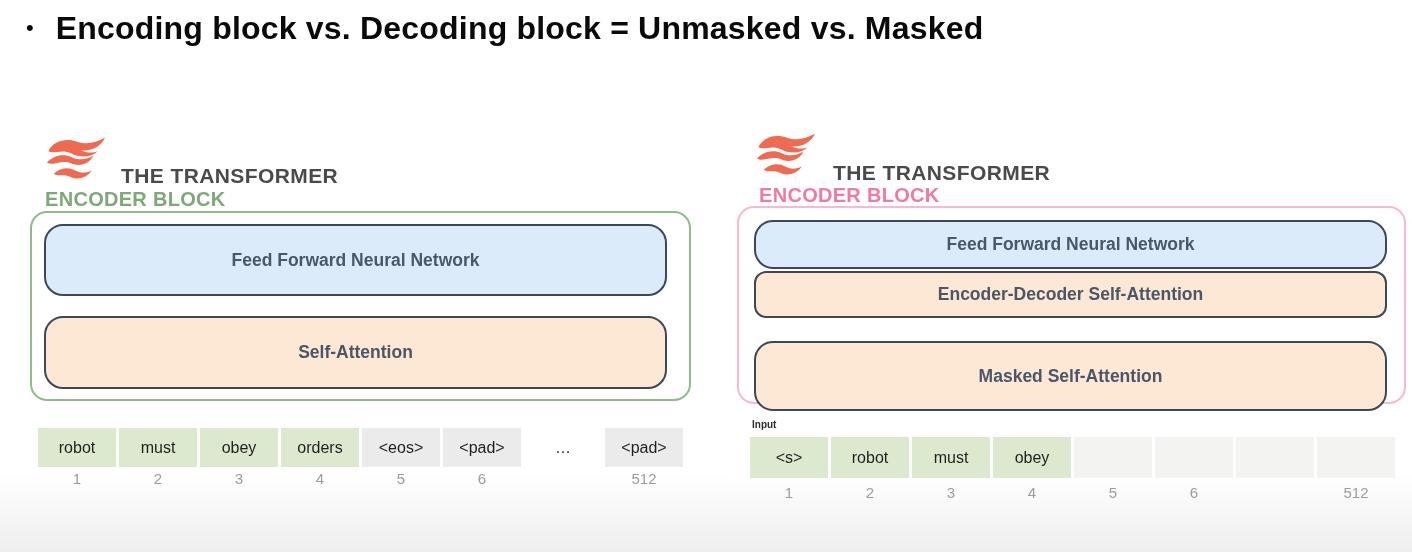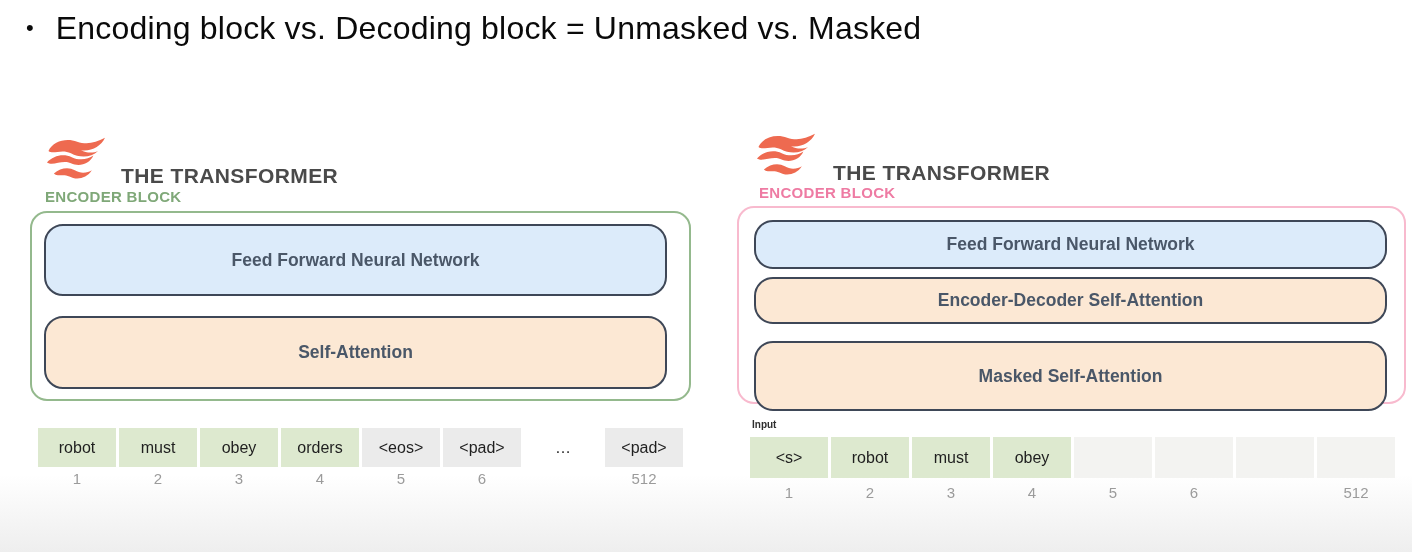--- a/index.html
+++ b/index.html
@@ -11,31 +11,31 @@
     background:linear-gradient(to bottom, #ffffff 0%, #ffffff 86%, #eeeeee 100%);
   }
 
   
   .title-row {
     position:absolute; left:26px; top:8px;
     display:flex; align-items:center; gap:22px;
     color:#0a0a0a;
   }
   .title-bullet { font-size:22px; line-height:40px; }
-  .title-text   { font-size:32px; line-height:40px; letter-spacing:0.2px; font-weight:400; }
+  .title-text   { font-size:32px; line-height:40px; letter-spacing:0.2px; font-weight:700; }
 
   
   .brand-title {
     position:absolute;
     font-size:21px; font-weight:700; color:#4a4a4a; letter-spacing:0.4px;margin-top:16px;
   }
   .flame-logo { position:absolute; }
 
   
-  .block-label { position:absolute; font-size:15px; font-weight:700; letter-spacing:0.3px;text-align:center; }
+  .block-label { position:absolute; font-size:20px; font-weight:700; letter-spacing:0.3px;text-align:center; }
   .block-label.enc { color:#7fa878; }
   .block-label.dec { color:#ee7ba3; }
 
   
   .outline { position:absolute; border-radius:17px; background:transparent; }
   .outline.enc { left:30px;  top:211px; width:657px; height:186px; border:2px solid #94b98d; }
   .outline.dec { left:737px; top:206px; width:665px; height:194px; border:2px solid #f8bace; }
 
   
   .layer {
@@ -44,21 +44,21 @@
     display:flex; align-items:center; justify-content:center;
     font-weight:700; font-size:17.5px; color:#4a5768;
   }
   .layer.blue  { background:#dcebfa; }
   .layer.peach { background:#fce8d4; }
 
   .enc-ffnn  { left:44px; top:224px; width:619px; height:68px; }
   .enc-attn  { left:44px; top:316px; width:619px; height:69px; }
 
   .dec-ffnn  { left:754px; top:220px; width:629px; height:45px; }
-  .dec-edsa  { left:754px; top:277px; width:629px; height:43px; }
+  .dec-edsa  { left:754px; top:271px; width:629px; height:43px;border-radius:12px; }
   .dec-masked{ left:754px; top:325px; width:629px; height:66px;margin-top:16px; }
 
   
   .token-row { position:absolute; display:flex; gap:3px; }
   .token-row.enc { left:38px;  top:428px; }
   .token-row.dec { left:750px; top:437px; }
   .cell {
     width:78px; height:39px;
     display:flex; align-items:center; justify-content:center;
     font-size:16px; color:#1f1f1f;

